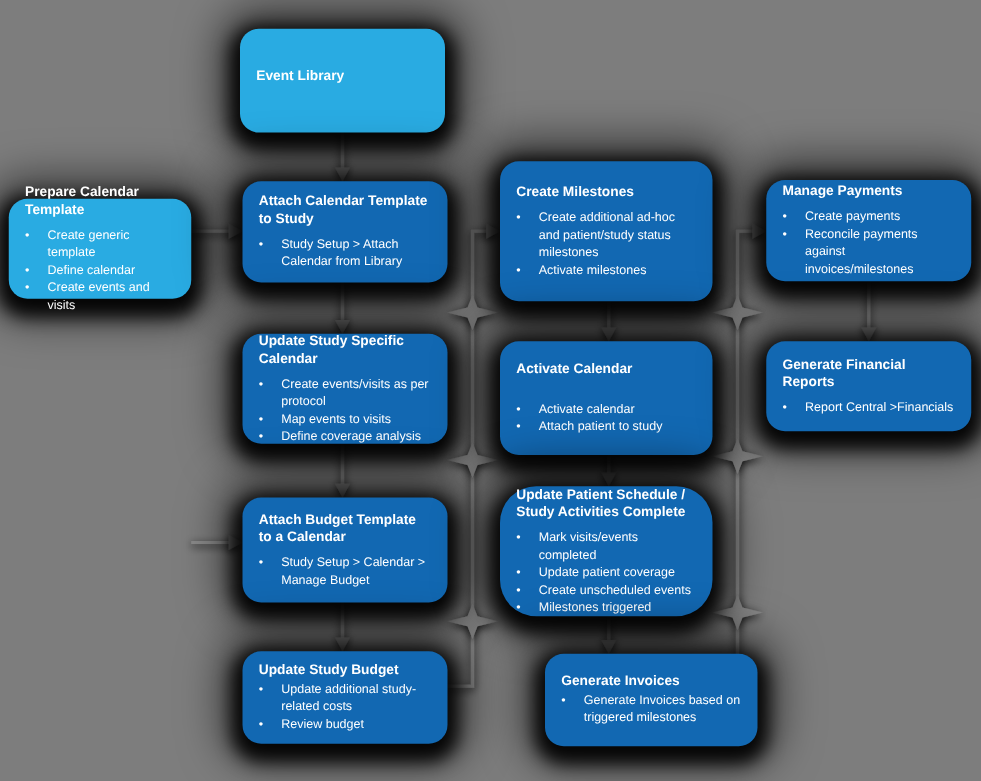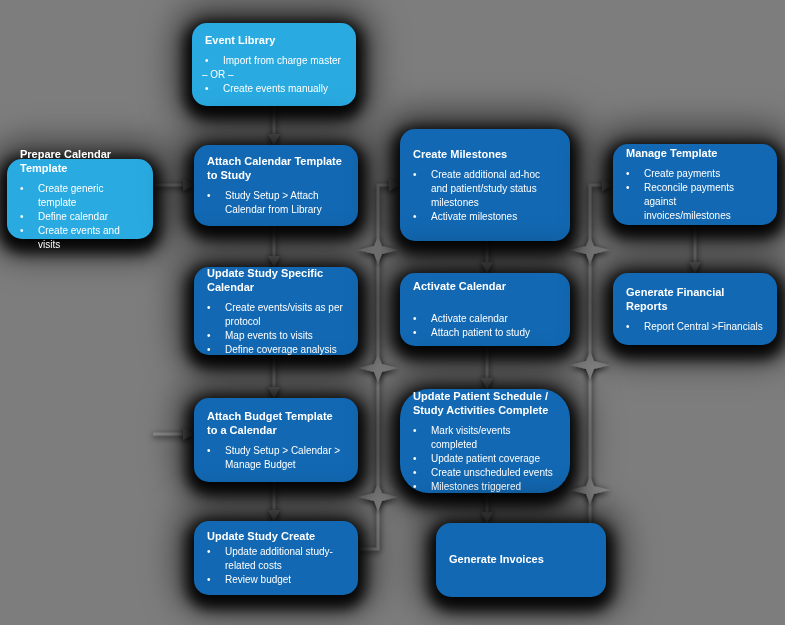--- a/index.html
+++ b/index.html
@@ -103,25 +103,20 @@
       <polygon points="358,368 374,364 378,354 382,364 398,368 382,372 378,382 374,372"></polygon>
       <polygon points="358,497 374,493 378,483 382,493 398,497 382,501 378,511 374,501"></polygon>
       <polygon points="570,250 586,246 590,236 594,246 610,250 594,254 590,264 586,254"></polygon>
       <polygon points="570,365 586,361 590,351 594,361 610,365 594,369 590,379 586,369"></polygon>
       <polygon points="570,490 586,486 590,476 594,486 610,490 594,494 590,504 586,494"></polygon>
     </g>
   </svg>
 
   <div class="node light" style="left:192px;top:23px;width:164px;height:83px;">
     <div class="node-title">Event Library</div>
-    <ul class="node-items">
-        <li class="bullet">Import from charge master</li>
-        <li class="plain">– OR –</li>
-        <li class="bullet">Create events manually</li>
-      </ul>
   </div>
 
   <div class="node light" style="left:7px;top:159px;width:146px;height:80px;">
     <div class="node-title">Prepare Calendar Template</div>
     <ul class="node-items">
         <li class="bullet">Create generic template</li>
         <li class="bullet">Define calendar</li>
         <li class="bullet">Create events and visits</li>
       </ul>
   </div>
@@ -135,37 +130,37 @@
 
   <div class="node dark" style="left:400px;top:129px;width:170px;height:112px;">
     <div class="node-title">Create Milestones</div>
     <ul class="node-items">
         <li class="bullet">Create additional ad-hoc and patient/study status milestones</li>
         <li class="bullet">Activate milestones</li>
       </ul>
   </div>
 
   <div class="node dark" style="left:613px;top:144px;width:164px;height:81px;">
-    <div class="node-title">Manage Template</div>
+    <div class="node-title">Manage Payments</div>
     <ul class="node-items">
         <li class="bullet">Create payments</li>
         <li class="bullet">Reconcile payments against invoices/milestones</li>
       </ul>
   </div>
 
   <div class="node dark" style="left:194px;top:267px;width:164px;height:88px;">
     <div class="node-title">Update Study Specific Calendar</div>
     <ul class="node-items">
         <li class="bullet">Create events/visits as per protocol</li>
         <li class="bullet">Map events to visits</li>
         <li class="bullet">Define coverage analysis</li>
       </ul>
   </div>
 
-  <div class="node dark" style="left:400px;top:273px;width:170px;height:73px;gap:12px;">
+  <div class="node dark" style="left:400px;top:273px;width:170px;height:91px;gap:12px;">
     <div class="node-title">Activate Calendar</div>
     <ul class="node-items">
         <li class="bullet">Activate calendar</li>
         <li class="bullet">Attach patient to study</li>
       </ul>
   </div>
 
   <div class="node dark" style="left:613px;top:273px;width:164px;height:72px;">
     <div class="node-title">Generate Financial Reports</div>
     <ul class="node-items">
@@ -185,24 +180,27 @@
     <div class="node-title">Update Patient Schedule / Study Activities Complete</div>
     <ul class="node-items">
         <li class="bullet">Mark visits/events completed</li>
         <li class="bullet">Update patient coverage</li>
         <li class="bullet">Create unscheduled events</li>
         <li class="bullet">Milestones triggered</li>
       </ul>
   </div>
 
   <div class="node dark tight" style="left:194px;top:521px;width:164px;height:74px;">
-    <div class="node-title">Update Study Create</div>
+    <div class="node-title">Update Study Budget</div>
     <ul class="node-items">
         <li class="bullet">Update additional study-related costs</li>
         <li class="bullet">Review budget</li>
       </ul>
   </div>
 
   <div class="node dark tight" style="left:400px;top:523px;width:170px;height:74px;margin-left:36px;">
     <div class="node-title">Generate Invoices</div>
+    <ul class="node-items">
+        <li class="bullet">Generate Invoices based on triggered milestones</li>
+      </ul>
   </div>
 
 </div>
 
 </body></html>

